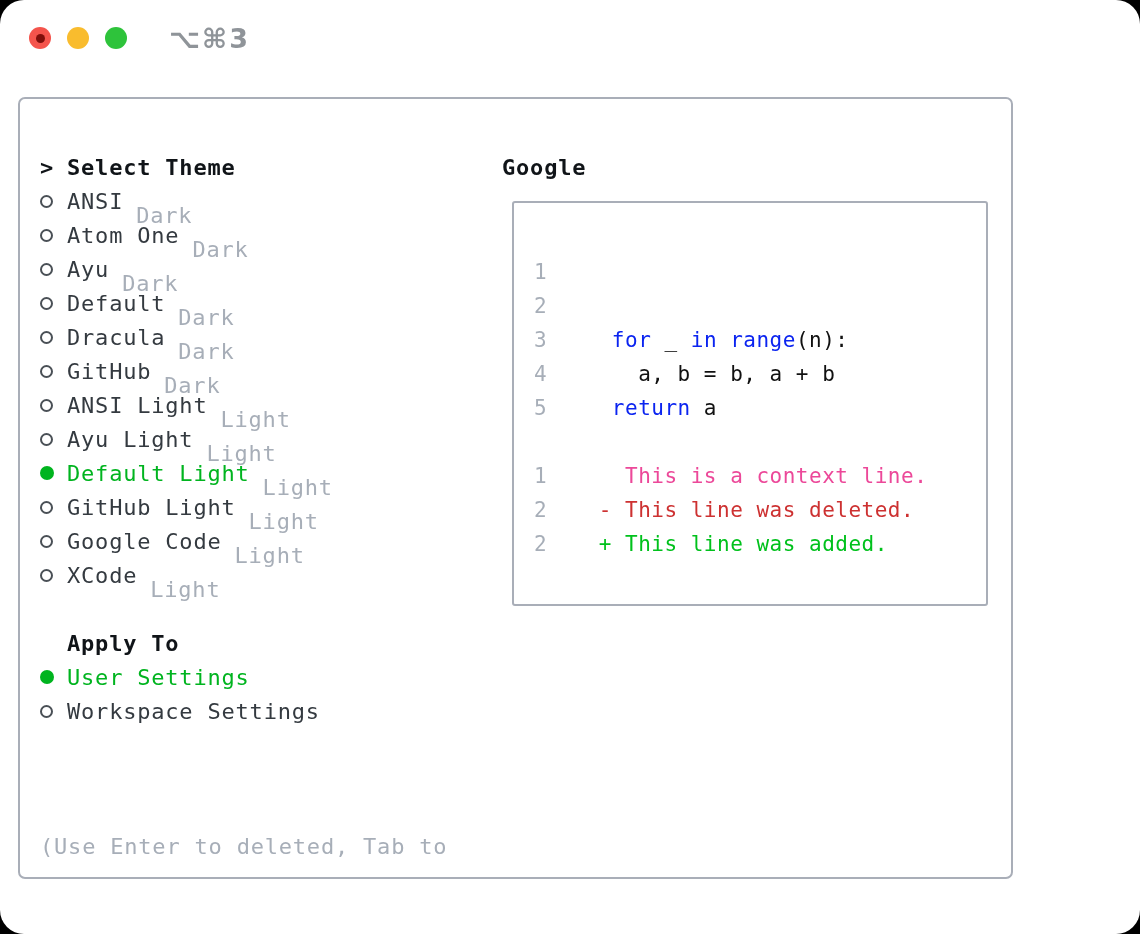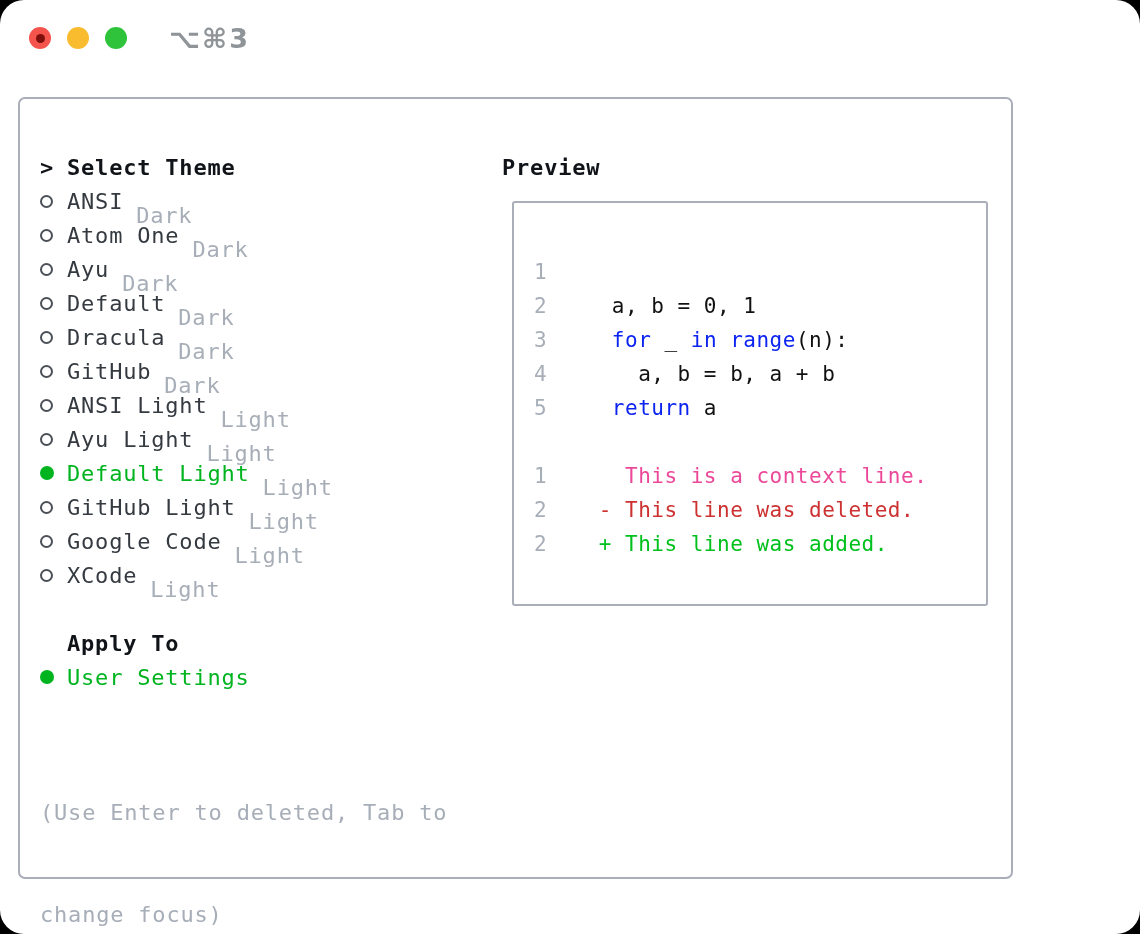--- a/index.html
+++ b/index.html
@@ -188,40 +188,45 @@
         <span class="title">Apply To</span>
       </div>
 
       <div id="apply-list">
           <div class="row">
             <span class="bullet">
               <span class="circle sel"></span>
             </span>
             <span class="name sel">User Settings</span>
           </div>
+          <div class="row">
+            <span class="bullet">
+              <span class="circle"></span>
+            </span>
+            <span class="name">Workspace Settings</span>
+          </div>
         </div>
 
       <div class="row"></div>
 
       <div class="hint">
         <div>(Use Enter to deleted, Tab to</div>
         <div>change focus)</div>
       </div>
     </div>
 
-    <div class="preview-title">Preview</div>
+    <div class="preview-title">Google</div>
 
     <div class="preview-box">
       <div class="pv-lines" id="pv-lines">
           <div class="pv-row">
             <span class="gutter">1</span>
           </div>
           <div class="pv-row">
             <span class="gutter">2</span>
-            <span class="code"><span class="seg plain">    a, b = 0, 1</span></span>
           </div>
           <div class="pv-row">
             <span class="gutter">3</span>
             <span class="code"><span class="seg plain">    </span><span class="seg keyword">for</span><span class="seg plain"> _ </span><span class="seg keyword">in</span><span class="seg plain"> </span><span class="seg keyword">range</span><span class="seg plain">(n):</span></span>
           </div>
           <div class="pv-row">
             <span class="gutter">4</span>
             <span class="code"><span class="seg plain">      a, b = b, a + b</span></span>
           </div>
           <div class="pv-row">

